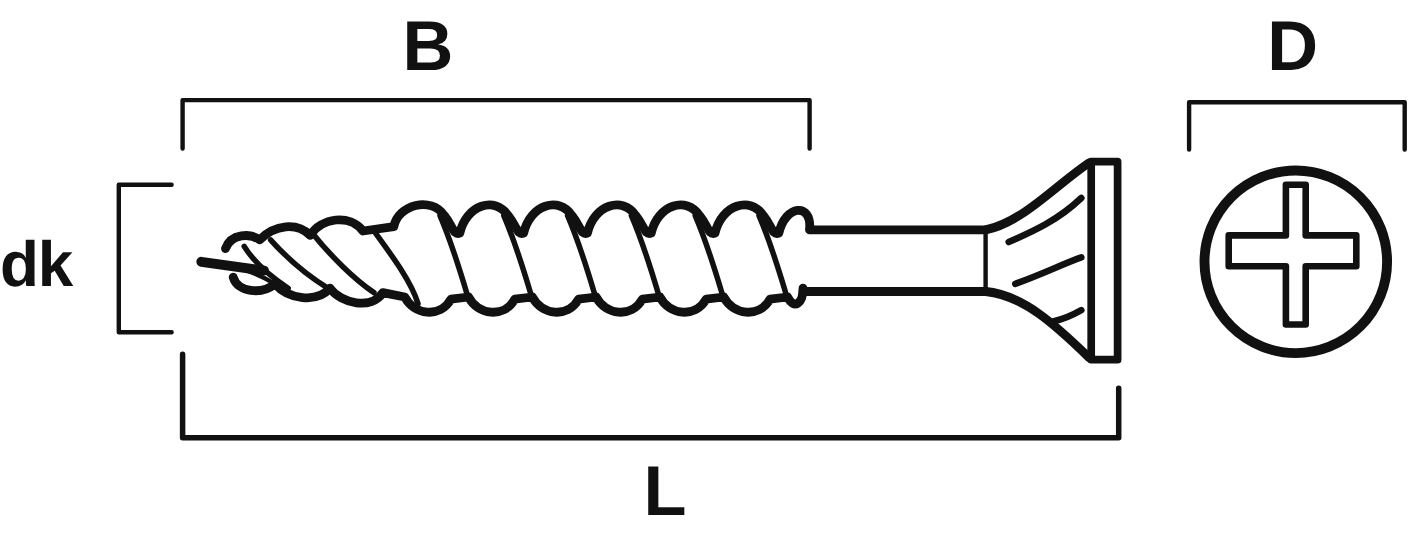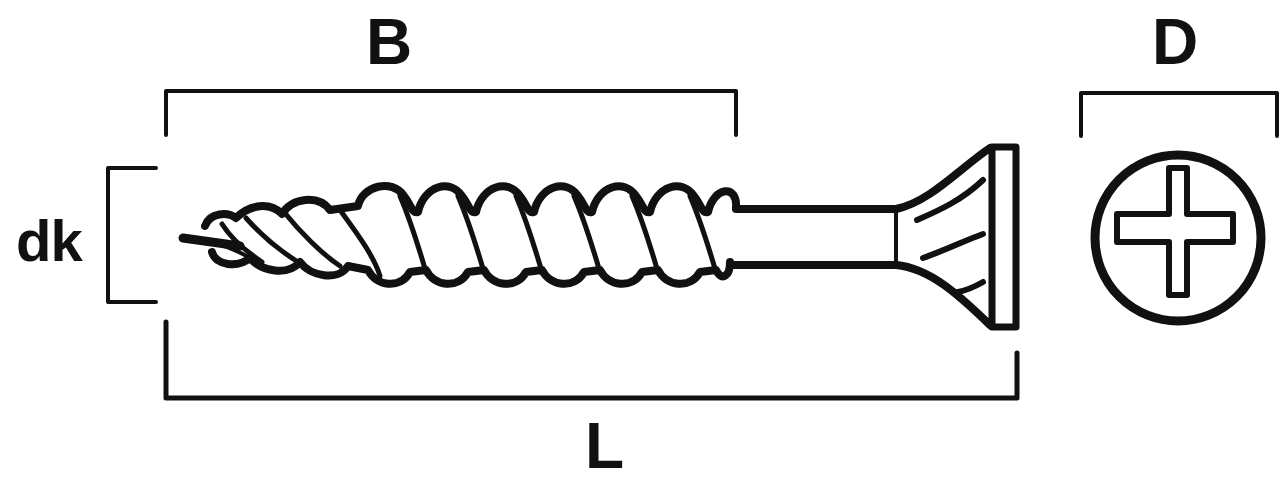--- a/index.html
+++ b/index.html
@@ -1,21 +1,21 @@
 <!DOCTYPE html>
 <html><head>
   <meta charset="utf-8">
   <style>
     html, body { margin: 0; padding: 0; background: #ffffff; }
     body { width: 1280px; height: 501px; overflow: hidden; position: relative; }
     #diagram { position: absolute; left: 0; top: 0; width: 1280px; height: 501px; }
     .lbl { position: absolute; font-family: "Liberation Sans", sans-serif; font-weight: bold; color: #111111; line-height: 1; }
     #lbl-b { left: 366px; top: 10px; font-size: 64px; }
     #lbl-d { left: 1152px; top: 10px; font-size: 64px; }
-    #lbl-dk { left: 16px; top: 212px; font-size: 58px; letter-spacing: -1px; }
+    #lbl-dk { left: 0; top: 212px; font-size: 58px; letter-spacing: -1px; }
     #lbl-l { left: 585px; top: 414px; font-size: 64px; }
   </style>
 </head>
 <body>
 
 <svg id="diagram" viewBox="0 0 1280 501" xmlns="http://www.w3.org/2000/svg">
   <g fill="none" stroke="#111111" stroke-linecap="round" stroke-linejoin="round">
 
     <g stroke-width="4">
       <path d="M166 135 L166 91 L736 91 L736 135"></path>

